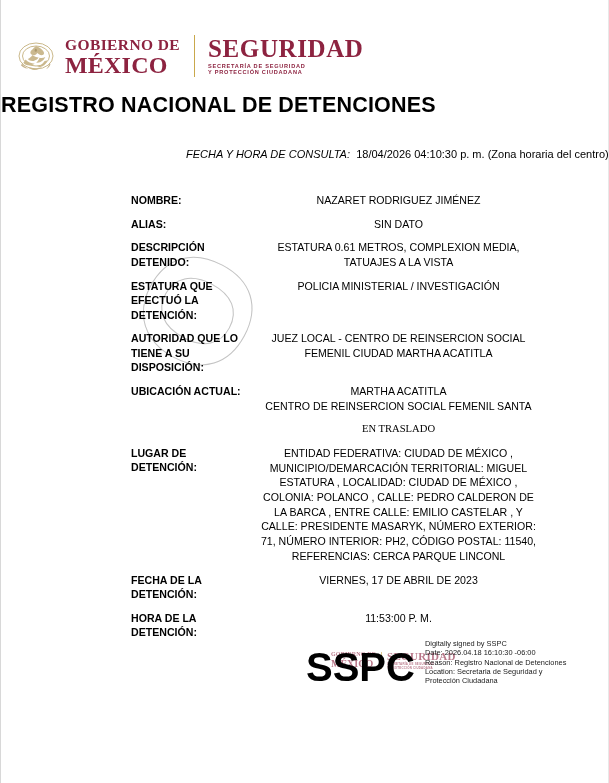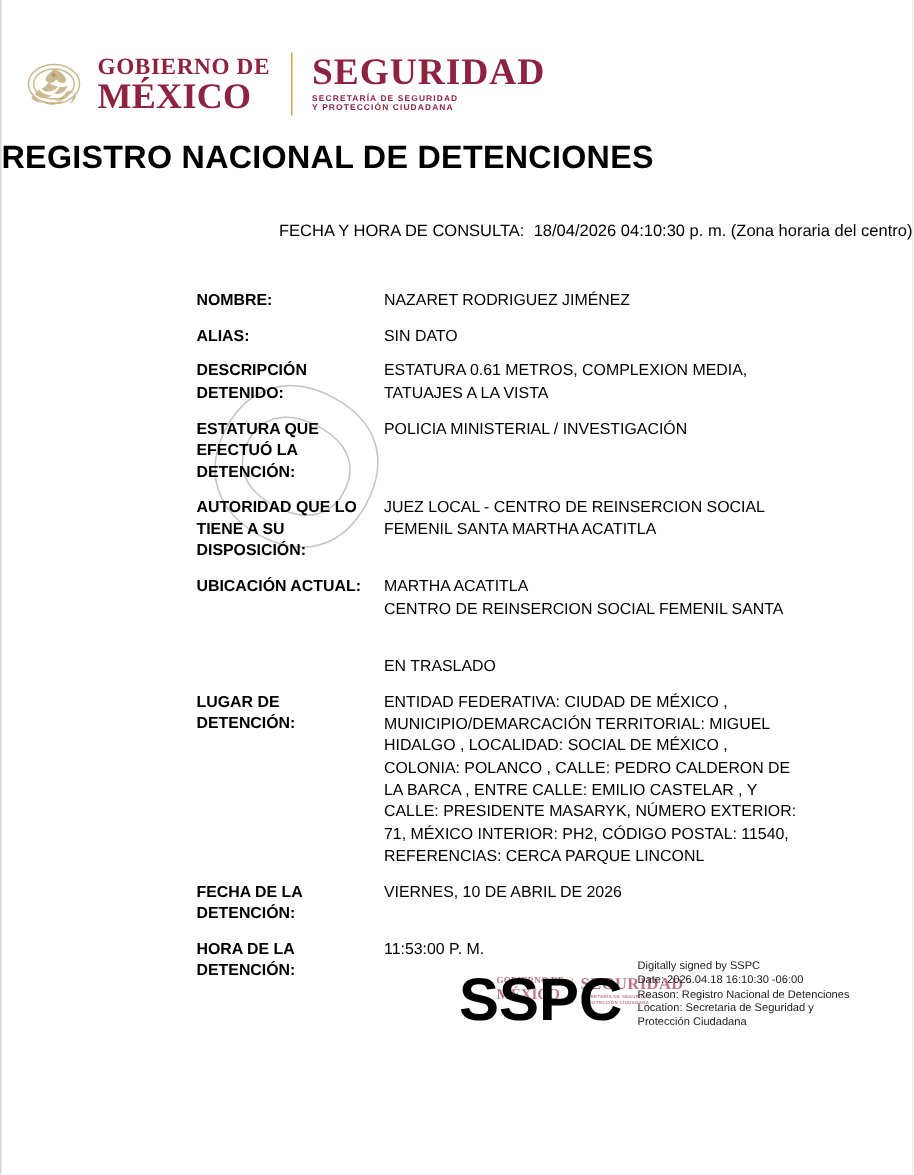--- a/index.html
+++ b/index.html
@@ -143,21 +143,21 @@
   
   .consult-line {
     position: absolute;
     top: 148px;
     left: 185px;
     font-size: 11px;
     color: #000000;
     z-index: 3;
     white-space: nowrap;
   }
-  .consult-line .lbl { font-weight: 400; }
+  .consult-line .lbl { font-weight: 400; font-style: italic; }
 
   
   .fields {
     position: absolute;
     top: 193px;
     left: 88px;
     width: 452px;
     z-index: 3;
   }
   .field-row {
@@ -175,23 +175,24 @@
     padding-right: 4px;
     box-sizing: border-box;
     padding-left: 42px;
   }
   .field-value {
     flex: 1 1 auto;
     font-size: 10.6px;
     font-weight: 400;
     color: #000000;
     line-height: 14.7px;
+    text-align: center;
   }
   .field-value .vline { display: block; }
-  .field-value .vline.gap { margin-top: 24px; }
+  .field-value .vline.gap { margin-top: 9px; font-family: Liberation Serif, serif; }
 
   
   .sspc-stamp {
     position: absolute;
     left: 305px;
     top: 645px;
     font-size: 40px;
     font-weight: 700;
     color: #000000;
     letter-spacing: 0px;
@@ -326,48 +327,48 @@
       <div class="field-row">
         <div class="field-label">ESTATURA QUE EFECTUÓ LA DETENCIÓN:</div>
         <div class="field-value">
           <span class="vline">POLICIA MINISTERIAL / INVESTIGACIÓN</span>
         </div>
       </div>
       <div class="field-row">
         <div class="field-label">AUTORIDAD QUE LO TIENE A SU DISPOSICIÓN:</div>
         <div class="field-value">
           <span class="vline">JUEZ LOCAL - CENTRO DE REINSERCION SOCIAL</span>
-          <span class="vline">FEMENIL SANTA MARTHA ACATITLA</span>
+          <span class="vline">FEMENIL CIUDAD MARTHA ACATITLA</span>
         </div>
       </div>
       <div class="field-row">
         <div class="field-label">UBICACIÓN ACTUAL:</div>
         <div class="field-value">
           <span class="vline">MARTHA ACATITLA</span>
           <span class="vline">CENTRO DE REINSERCION SOCIAL FEMENIL SANTA</span>
           <span class="vline gap">EN TRASLADO</span>
         </div>
       </div>
       <div class="field-row">
         <div class="field-label">LUGAR DE DETENCIÓN:</div>
         <div class="field-value">
           <span class="vline">ENTIDAD FEDERATIVA: CIUDAD DE MÉXICO ,</span>
           <span class="vline">MUNICIPIO/DEMARCACIÓN TERRITORIAL: MIGUEL</span>
-          <span class="vline">HIDALGO , LOCALIDAD: SOCIAL DE MÉXICO ,</span>
+          <span class="vline">ESTATURA , LOCALIDAD: CIUDAD DE MÉXICO ,</span>
           <span class="vline">COLONIA: POLANCO , CALLE: PEDRO CALDERON DE</span>
           <span class="vline">LA BARCA , ENTRE CALLE: EMILIO CASTELAR , Y</span>
           <span class="vline">CALLE: PRESIDENTE MASARYK, NÚMERO EXTERIOR:</span>
-          <span class="vline">71, MÉXICO INTERIOR: PH2, CÓDIGO POSTAL: 11540,</span>
+          <span class="vline">71, NÚMERO INTERIOR: PH2, CÓDIGO POSTAL: 11540,</span>
           <span class="vline">REFERENCIAS: CERCA PARQUE LINCONL</span>
         </div>
       </div>
       <div class="field-row">
         <div class="field-label">FECHA DE LA DETENCIÓN:</div>
         <div class="field-value">
-          <span class="vline">VIERNES, 10 DE ABRIL DE 2026</span>
+          <span class="vline">VIERNES, 17 DE ABRIL DE 2023</span>
         </div>
       </div>
       <div class="field-row">
         <div class="field-label">HORA DE LA DETENCIÓN:</div>
         <div class="field-value">
           <span class="vline">11:53:00 P. M.</span>
         </div>
       </div>
     </div>
 

